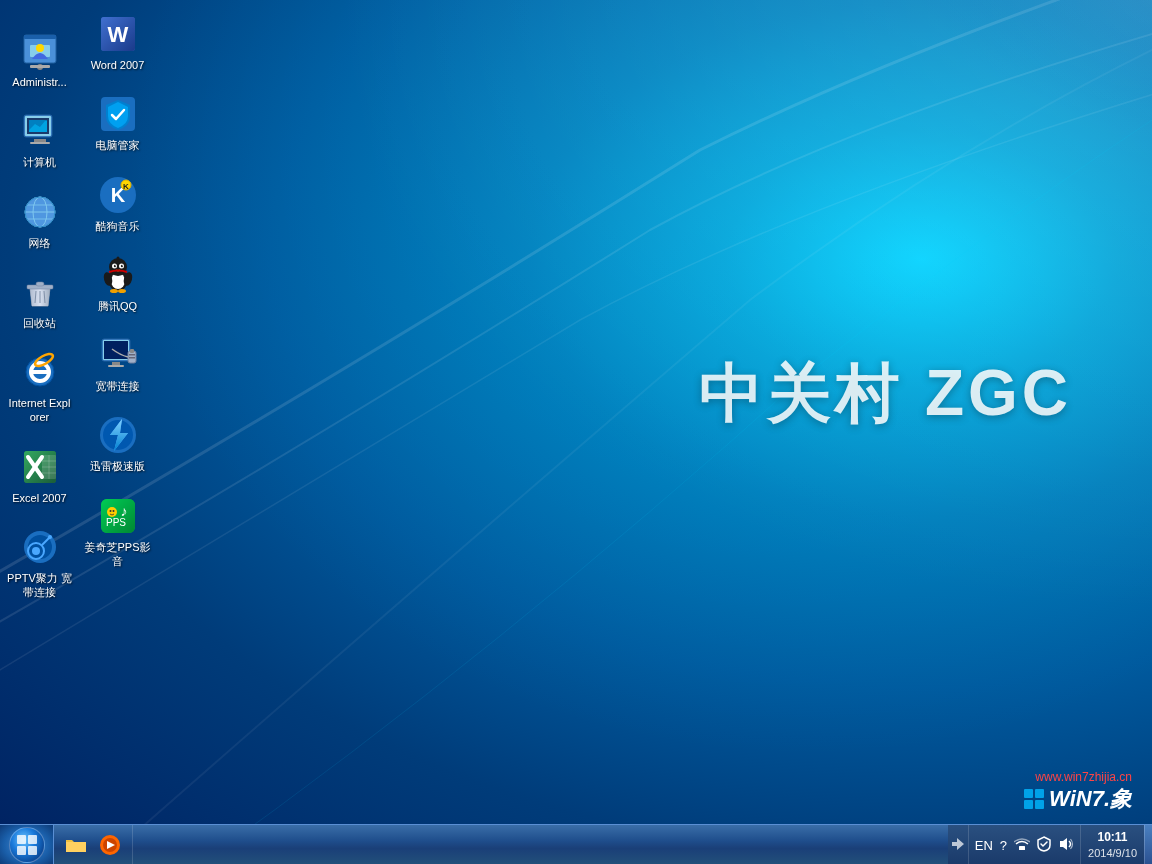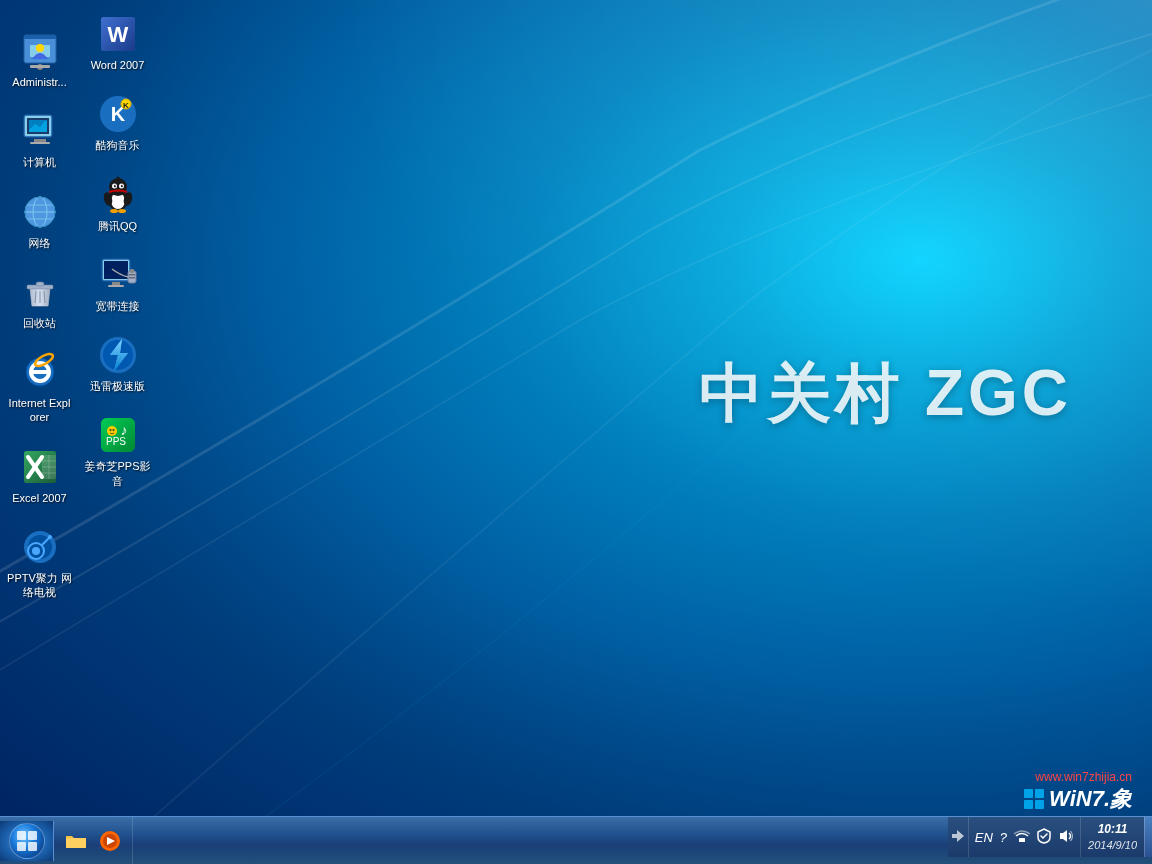--- a/index.html
+++ b/index.html
@@ -128,26 +128,25 @@
       flex-direction: column;
       gap: 5px;
     }
 
     
     #taskbar {
       position: absolute;
       bottom: 0;
       left: 0;
       width: 1152px;
-      height: 48px;
+      height: 40px;
       background: linear-gradient(to bottom, #3a6ea8 0%, #1f4e8c 40%, #1a3f78 60%, #22507a 100%);
       display: flex;
       align-items: center;
       border-top: 1px solid #5a8fd4;
-      font-style: italic;
     }
 
     
     #start-button {
       width: 54px;
       height: 40px;
       display: flex;
       align-items: center;
       justify-content: center;
       cursor: pointer;
@@ -404,21 +403,21 @@
         <svg width="40" height="40" viewBox="0 0 40 40">
           <circle cx="20" cy="20" r="16" fill="#1a6ec0"></circle>
           <circle cx="20" cy="20" r="12" fill="#0050a0"></circle>
 
           <circle cx="16" cy="24" r="8" fill="none" stroke="#4aa8ff" stroke-width="2"></circle>
           <circle cx="16" cy="24" r="4" fill="#4aa8ff"></circle>
           <line x1="22" y1="18" x2="30" y2="10" stroke="#4aa8ff" stroke-width="2"></line>
           <circle cx="30" cy="10" r="2" fill="#4aa8ff"></circle>
         </svg>
       </div>
-      <div class="icon-label">PPTV聚力 网络电视</div>
+      <div class="icon-label">PPTV聚力 宽带连接</div>
     </div>
 
   </div>
 
   <div id="icons-col2">
 
     <div class="desktop-icon">
       <div class="icon-img">
         <svg width="40" height="40" viewBox="0 0 40 40">
           <rect x="3" y="3" width="34" height="34" rx="3" fill="#2b5eb6"></rect>
@@ -429,20 +428,33 @@
               <stop offset="100%" stop-color="#1a3a8a"></stop>
             </linearGradient>
           </defs>
 
           <text x="20" y="28" text-anchor="middle" font-size="22" fill="white" font-weight="bold" font-family="Arial">W</text>
         </svg>
       </div>
       <div class="icon-label">Word 2007</div>
     </div>
 
+    <div class="desktop-icon">
+      <div class="icon-img">
+        <svg width="40" height="40" viewBox="0 0 40 40">
+          <rect x="3" y="3" width="34" height="34" rx="4" fill="#1a6ec0"></rect>
+
+          <path d="M20 6 L32 11 L32 22 Q32 32 20 36 Q8 32 8 22 L8 11 Z" fill="#0080d0"></path>
+          <path d="M20 8 L30 13 L30 22 Q30 30 20 34 Q10 30 10 22 L10 13 Z" fill="#00a0f0"></path>
+
+          <path d="M14 21 L18 25 L26 16" stroke="white" stroke-width="2.5" fill="none" stroke-linecap="round" stroke-linejoin="round"></path>
+        </svg>
+      </div>
+      <div class="icon-label">电脑管家</div>
+    </div>
 
     <div class="desktop-icon">
       <div class="icon-img">
         <svg width="40" height="40" viewBox="0 0 40 40">
           <circle cx="20" cy="20" r="18" fill="#1a6ec0"></circle>
 
           <text x="20" y="27" text-anchor="middle" font-size="20" fill="white" font-weight="bold" font-family="Arial">K</text>
 
           <circle cx="28" cy="10" r="5" fill="#ffd700" stroke="#e0b000" stroke-width="1"></circle>
           <text x="28" y="14" text-anchor="middle" font-size="8" fill="#1a1a1a" font-weight="bold">K</text>

